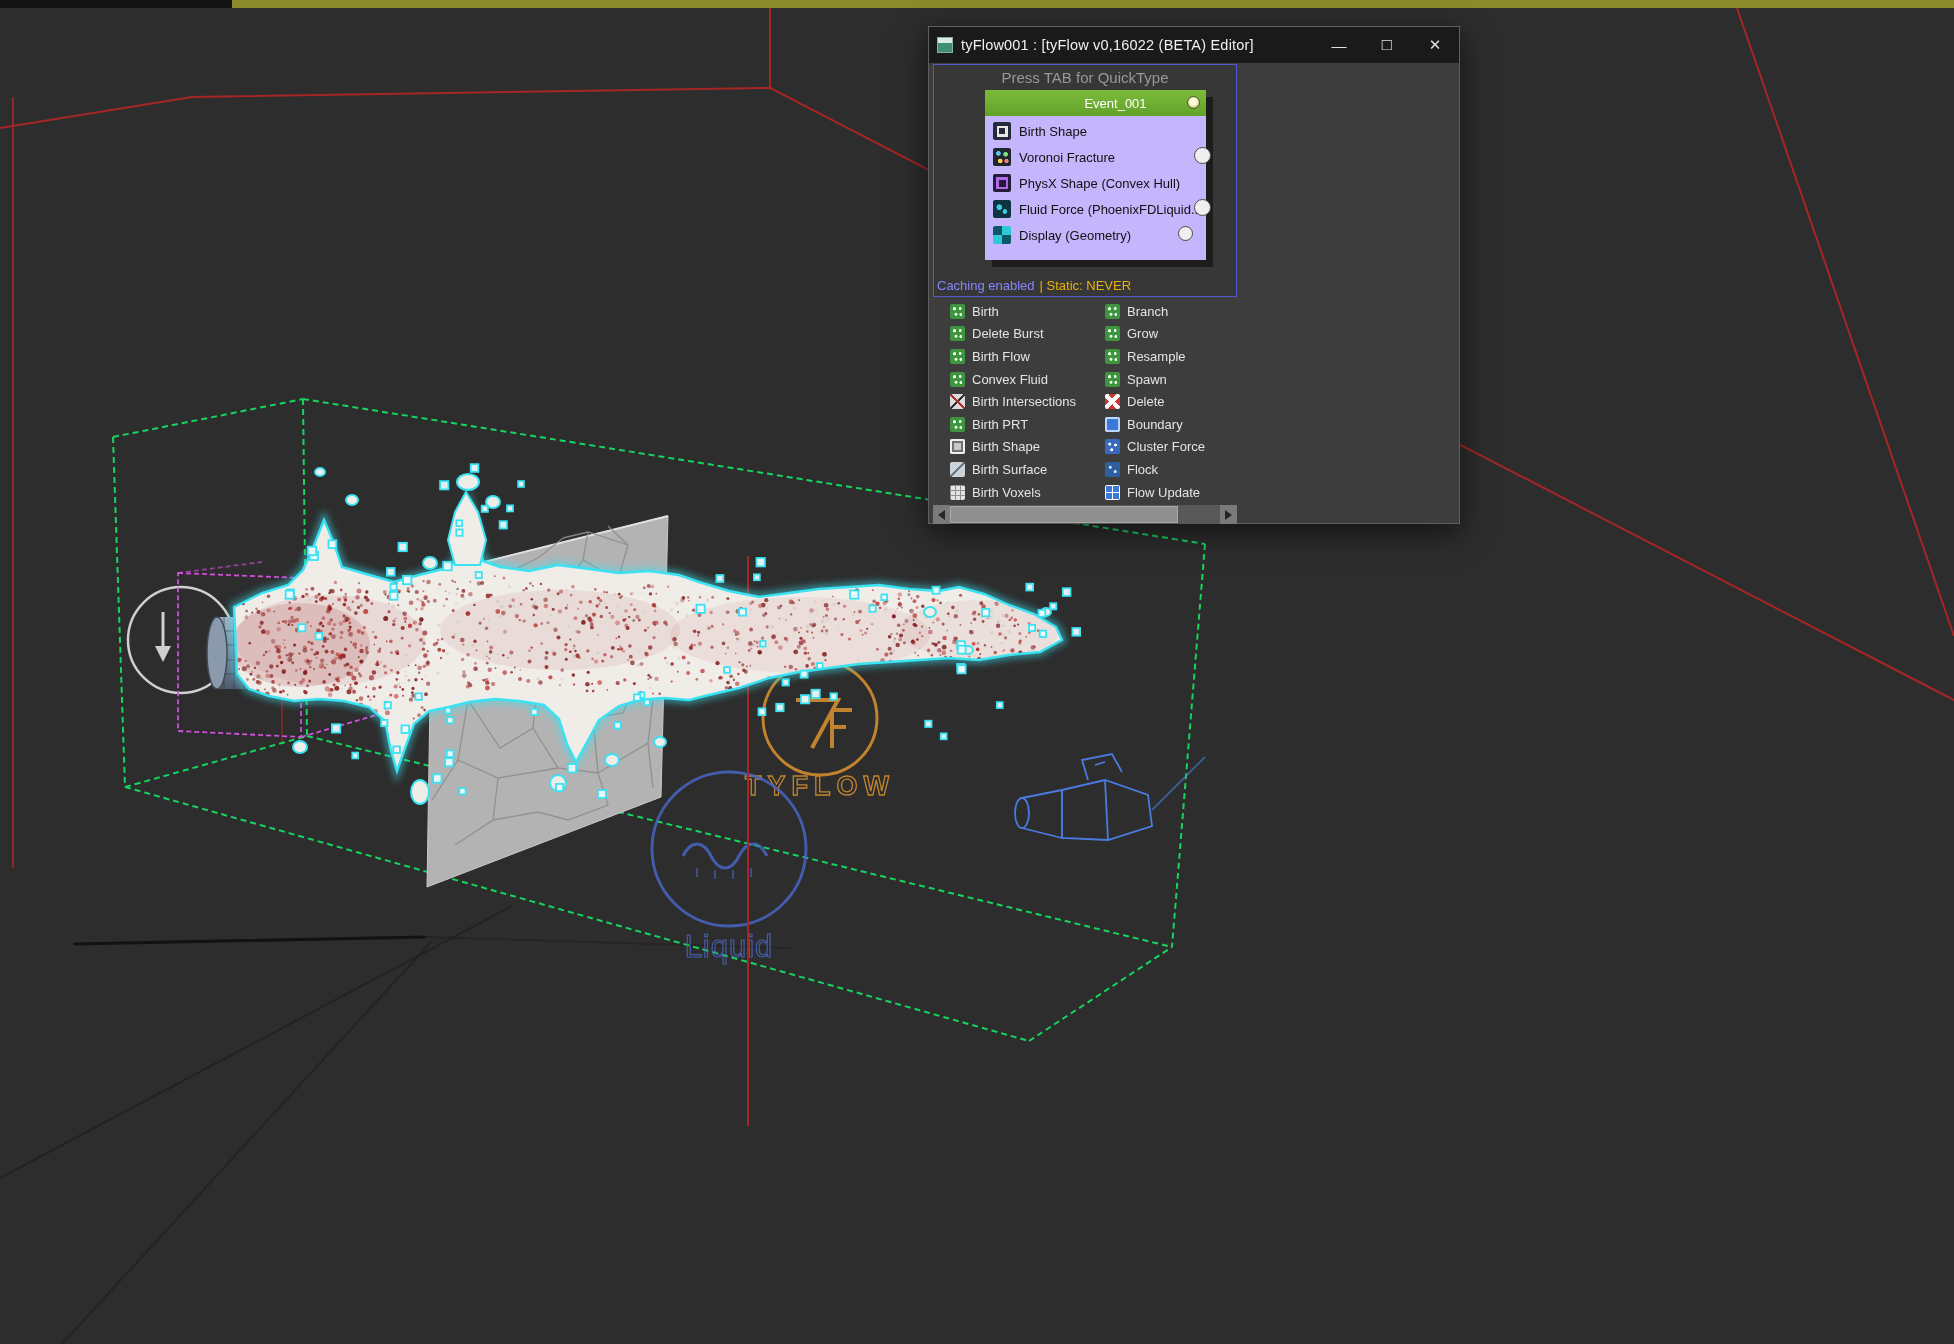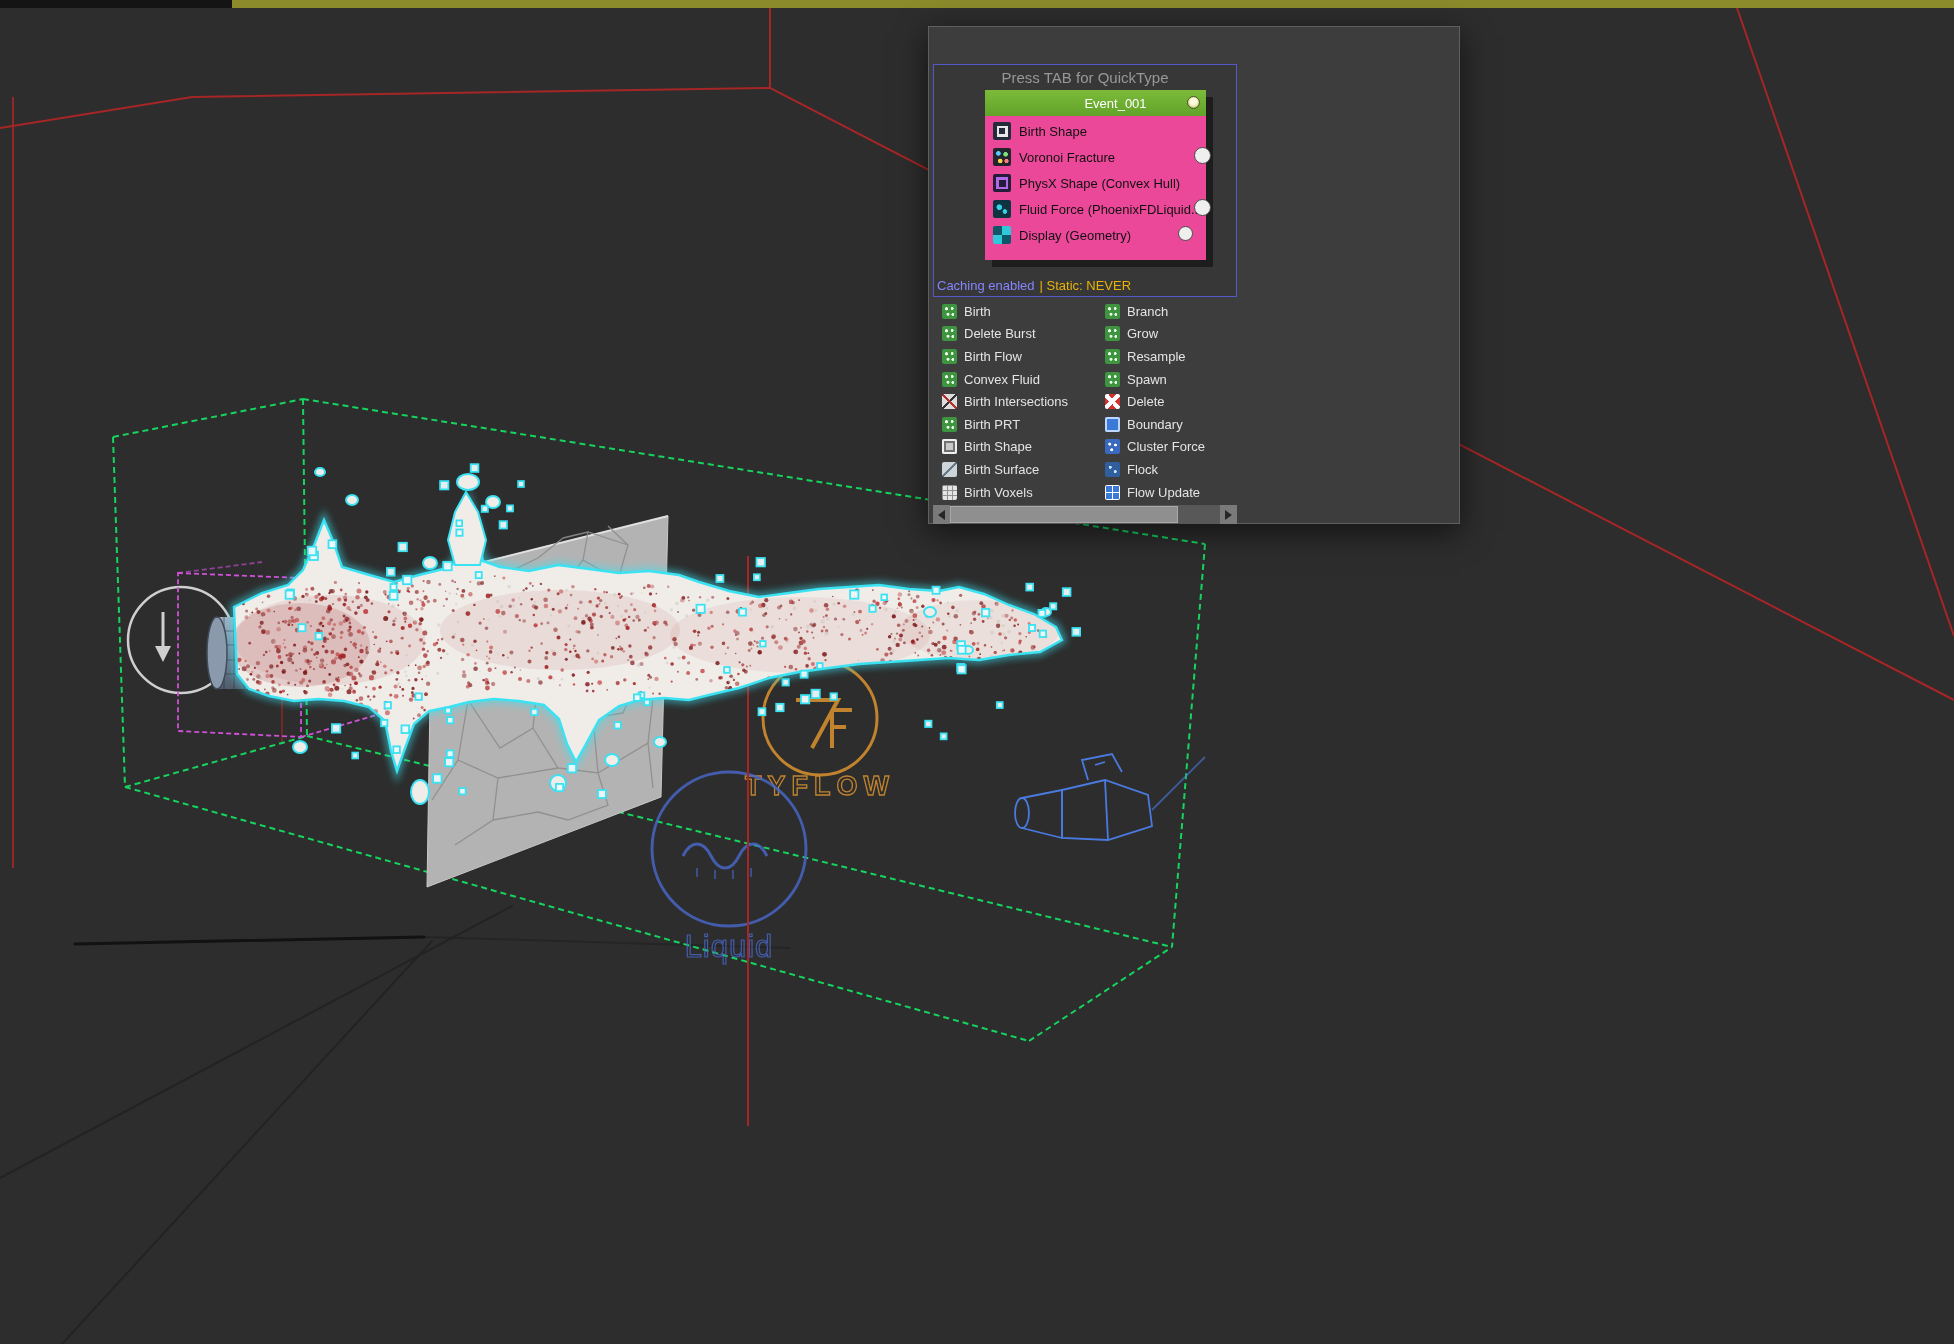--- a/index.html
+++ b/index.html
@@ -18,21 +18,21 @@
     background:linear-gradient(#d9ece5 0 5px,#3f8f70 5px);}
   .win-title{color:#f0f0f0;font-size:14.5px;letter-spacing:.2px;}
   .win-controls{margin-left:auto;display:flex;height:36px;}
   .win-btn{width:48px;height:36px;display:flex;align-items:center;justify-content:center;
     color:#e0e0e0;font-size:15px;cursor:default;}
   .win-btn.max{font-size:17px;}
   
   .panel{position:absolute;left:4px;top:37px;width:304px;height:233px;background:#373737;
     border:1px solid #5558cc;box-sizing:border-box;}
   .hint{margin-top:4px;text-align:center;color:#989898;font-size:15px;}
-  .node{position:absolute;left:51px;top:25px;width:221px;background:#ec4899;
+  .node{position:absolute;left:51px;top:25px;width:221px;background:#c4b5fd;
     box-shadow:7px 7px 0 0 rgba(22,22,22,.8);}
   .node-header{height:26px;background:linear-gradient(#7cbb39,#61a22a);color:#fff;font-size:13px;
     display:flex;align-items:center;justify-content:center;position:relative;text-indent:40px;}
   .ev-light{position:absolute;right:6px;top:6px;width:13px;height:13px;border-radius:50%;
     border:1px solid #4a5a30;background:radial-gradient(circle at 50% 42%,#fffbe0 3px,#e0e0a0 5px,#9a9a60 7px);box-sizing:border-box;}
   .node-body{padding:2px 0 12px 0;}
   .op-row{display:flex;align-items:center;height:26px;padding-left:8px;gap:8px;}
   .ev-icon{width:18px;height:18px;border-radius:2px;flex:none;background-repeat:no-repeat;background-position:center center;}
   .op-label{font-size:13px;color:#101010;white-space:nowrap;overflow:hidden;}
   .ic-ev-birthshape{background-color:#242c3c;background-image:linear-gradient(#242c3c,#242c3c),linear-gradient(#e8e8e8,#e8e8e8);background-size:6px 6px,11px 11px;}
@@ -44,21 +44,21 @@
     border:1px solid #4a4a4a;box-sizing:border-box;}
   .oc1{left:209px;top:57px;}
   .oc2{left:209px;top:109px;}
   .oc3{left:193px;top:136px;width:15px;height:15px;}
   .status{position:absolute;left:3px;bottom:3px;font-size:13px;white-space:nowrap;}
   .status .cache{color:#8585ff;}
   .status .stat{color:#eab308;margin-left:5px;margin-top:16px;}
   
   .depot{position:absolute;left:4px;top:273px;width:304px;height:204px;overflow:hidden;}
   .d-col{position:absolute;top:0;}
-  .d-col.left{left:9px;width:160px;}
+  .d-col.left{left:17px;width:160px;}
   .d-col.right{left:172px;width:130px;}
   .d-item{display:flex;align-items:center;height:22.6px;gap:7px;}
   .d-label{font-size:13px;color:#e4e4e4;white-space:nowrap;}
   .d-icon{width:15px;height:15px;border-radius:2px;flex:none;}
   .ic-dots-g{background-color:#3f9440;background-image:radial-gradient(circle at 30% 32%,#eaffea 1.3px,transparent 1.9px),radial-gradient(circle at 68% 30%,#eaffea 1.1px,transparent 1.7px),radial-gradient(circle at 40% 68%,#eaffea 1.2px,transparent 1.8px),radial-gradient(circle at 72% 70%,#eaffea 1.1px,transparent 1.7px);}
   .ic-intersect{background-color:#dcdcdc;background-image:linear-gradient(45deg,transparent 44%,#b03030 44%,#b03030 56%,transparent 56%),linear-gradient(135deg,transparent 44%,#333 44%,#333 56%,transparent 56%);}
   .ic-shape{background-color:#c8c8c8;box-shadow:inset 0 0 0 2px #efefef,inset 0 0 0 4px #707070;}
   .ic-surface{background-color:#cdd4da;background-image:linear-gradient(135deg,transparent 46%,#66778a 46%,#66778a 54%,transparent 54%);}
   .ic-voxels{background-color:#e4e4e4;background-image:linear-gradient(#909090 1px,transparent 1px),linear-gradient(90deg,#909090 1px,transparent 1px);background-size:5px 5px;}
   .ic-delete{background-color:#d23333;background-image:linear-gradient(45deg,transparent 40%,#fff 40%,#fff 60%,transparent 60%),linear-gradient(135deg,transparent 40%,#fff 40%,#fff 60%,transparent 60%);}
@@ -1389,20 +1389,29 @@
         <rect x="996.8" y="702.1" width="5.9" height="5.9" fill="#eef9fb" fill-opacity="0.95" stroke="#3ae2f2" stroke-width="1.8"></rect>
         <rect x="1029.0" y="624.9" width="6.1" height="6.1" fill="#eef9fb" fill-opacity="0.95" stroke="#3ae2f2" stroke-width="1.8"></rect>
         <rect x="1038.4" y="609.9" width="6.9" height="6.9" fill="#eef9fb" fill-opacity="0.95" stroke="#3ae2f2" stroke-width="1.8"></rect>
         <rect x="1039.7" y="630.6" width="6.4" height="6.4" fill="#eef9fb" fill-opacity="0.95" stroke="#3ae2f2" stroke-width="1.8"></rect>
         <rect x="1050.1" y="603.2" width="6.2" height="6.2" fill="#eef9fb" fill-opacity="0.95" stroke="#3ae2f2" stroke-width="1.8"></rect>
       </g>
 </svg>
 </div>
 
 <div class="tywin">
+  <div class="titlebar">
+    <span class="win-icon"></span>
+    <span class="win-title">tyFlow001 : [tyFlow v0,16022 (BETA) Editor]</span>
+    <span class="win-controls">
+      <span class="win-btn">—</span>
+      <span class="win-btn max">□</span>
+      <span class="win-btn">✕</span>
+    </span>
+  </div>
 
   <div class="panel">
     <div class="hint">Press TAB for QuickType</div>
 
     <div class="node">
       <div class="node-header">
         <span>Event_001</span>
         <span class="ev-light"></span>
       </div>
       <div class="node-body">

